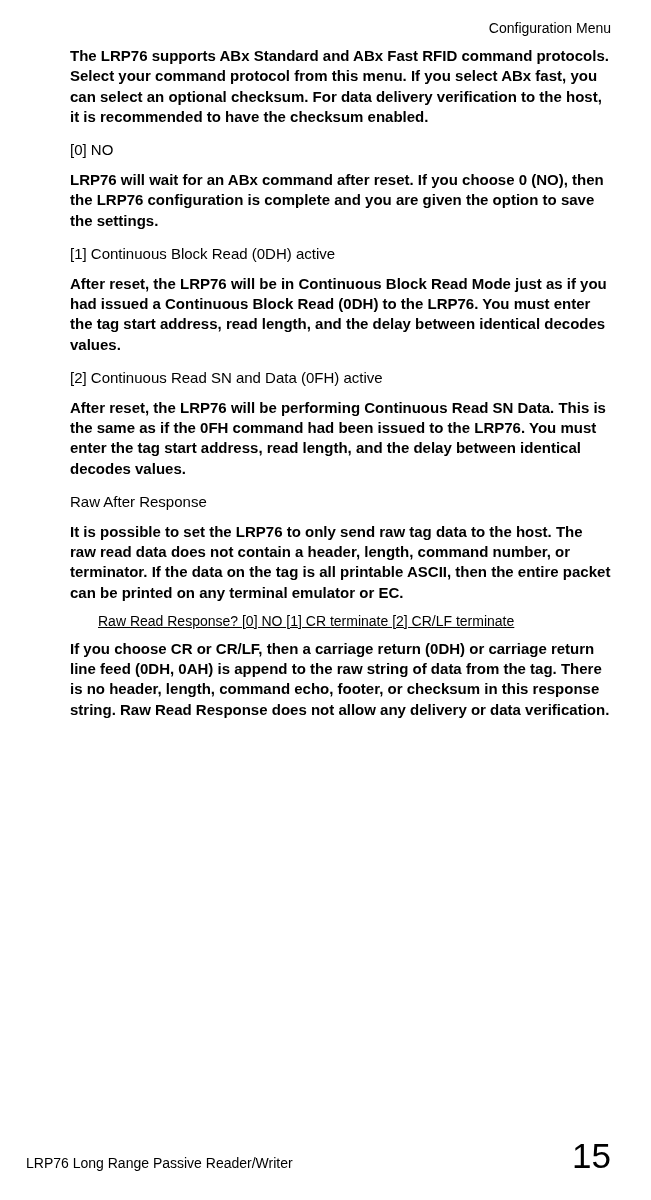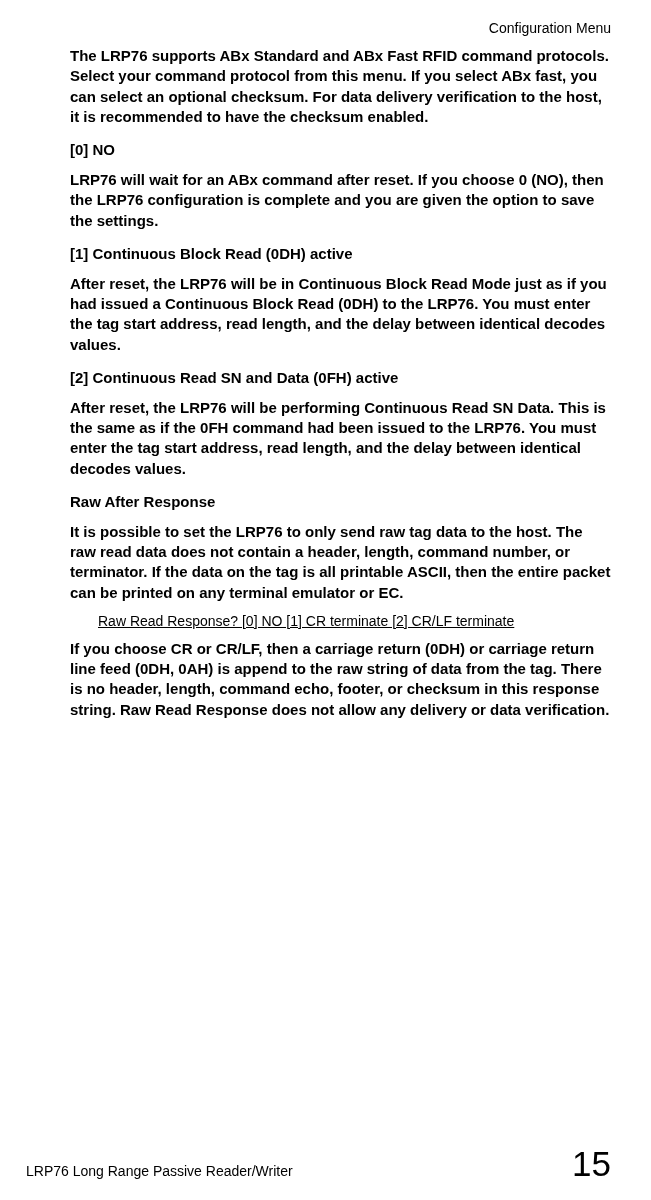--- a/index.html
+++ b/index.html
@@ -23,35 +23,35 @@
       left: 70px;
       right: 40px;
     }
     .para {
       font-size: 15px;
       line-height: 1.35;
       margin-bottom: 14px;
       font-weight: bold;
     }
     .bold {
-      font-weight: bold;
+      font-weight: normal;
       font-size: 15px;
       margin-bottom: 12px;
       margin-top: 2px;
     }
     .indent {
       margin-left: 28px;
       font-size: 14px;
       margin-bottom: 10px;
       margin-top: -4px;
       text-decoration: underline;
     }
     .footer {
       position: absolute;
-      bottom: 16px;
+      bottom: 24px;
       left: 26px;
       right: 40px;
       display: flex;
       justify-content: space-between;
       align-items: baseline;
     }
     .footer-left {
       font-size: 14px;
     }
     .footer-right {

